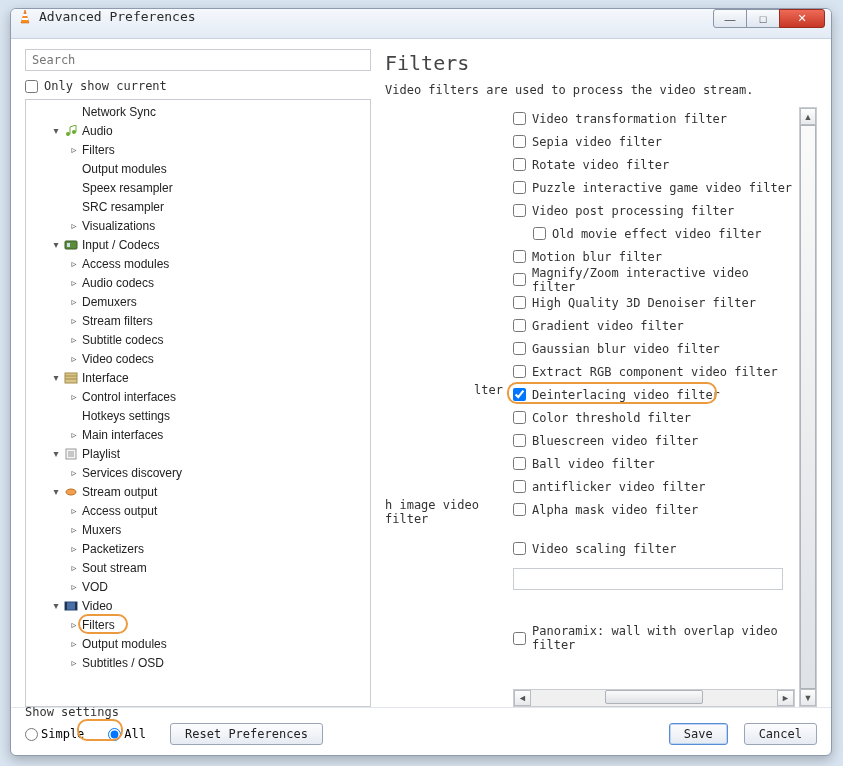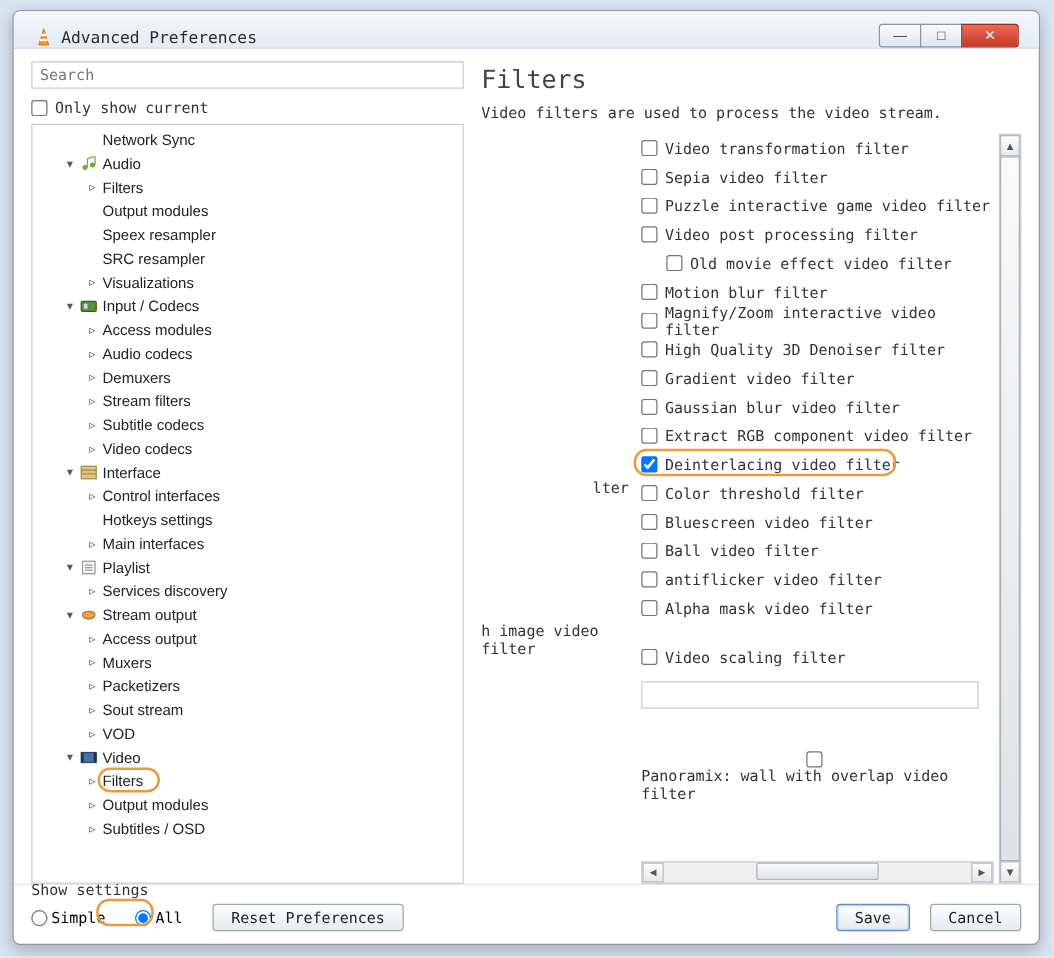--- a/index.html
+++ b/index.html
@@ -22,22 +22,22 @@
   box-shadow: 0 4px 12px rgba(0,0,0,0.25);
   display: flex;
   flex-direction: column;
   overflow: hidden;
 }
 .titlebar {
   height: 30px;
   background: linear-gradient(#f5f8fc,#e3ebf5);
   border-bottom: 1px solid #c9d3e0;
   display: flex;
-  align-items: flex-end;
-  padding: 0 16px;
+  align-items: flex-start;
+  padding: 0 6px;
 }
 .titlebar .icon { width:16px; height:16px; margin-right:6px; }
 .titlebar .title { flex:1; font-size:13px; color:#2b2b2b; font-family: monospace, "Courier New"; }
 .winbtns { display:flex; gap:0; }
 .winbtn {
   width:34px; height:19px; border:1px solid #8a96a8; background:linear-gradient(#fafbfd,#dfe7f1);
   display:flex; align-items:center; justify-content:center; font-size:11px; color:#444; margin-left:-1px;
   cursor:default;
 }
 .winbtn:first-child{border-radius:3px 0 0 3px;}
@@ -77,21 +77,21 @@
 }
 .filtercol-left .frag { position:absolute; }
 .filtercol-right { flex:1; position:relative; }
 .checkrow {
   display:flex; align-items:center; height:23px; font-family: monospace; font-size:12px; color:#333;
 }
 .checkrow input { margin-right:6px; width:13px; height:13px; }
 .inputwide {
   width:270px; height:22px; border:1px solid #c9ccd1; background:#fff; margin-top:8px;
 }
-.panoramix { margin-top:34px; display:flex; align-items:center; font-family: monospace; font-size:12px; color:#333;flex-direction:column;}
+.panoramix { margin-top:34px; display:flex; align-items:center; font-family: monospace; font-size:12px; color:#333;}
 .panoramix input{margin-right:6px;}
 .hscroll {
   position:absolute; left:0; right:0; bottom:0; height:18px;
   border:1px solid #c9ccd1; background:#f0f0f0; display:flex; align-items:center;
 }
 .hscroll .arrow{width:17px;height:16px;border:1px solid #b9bdc3;background:linear-gradient(#fdfdfd,#e7e9ec);display:flex;align-items:center;justify-content:center;font-size:9px;color:#555;}
 .hscroll .track{flex:1; position:relative; height:16px;}
 .hscroll .thumb{position:absolute; left:30%; width:40%; top:0; height:14px; border:1px solid #aeb3ba; background:linear-gradient(#fafafa,#dfe2e6); border-radius:2px;}
 .vscroll-outer {
   width:18px; border:1px solid #c9ccd1; background:#f0f0f0; display:flex; flex-direction:column; margin-left:4px;
@@ -305,20 +305,24 @@
               <div class="checkrow" style="position: relative;">
                 <input type="checkbox" style="">
                 <span>Video transformation filter</span>
               </div>
               <div class="checkrow" style="position: relative;">
                 <input type="checkbox" style="">
                 <span>Sepia video filter</span>
               </div>
               <div class="checkrow" style="position: relative;">
                 <input type="checkbox" style="">
+                <span>Rotate video filter</span>
+              </div>
+              <div class="checkrow" style="position: relative;">
+                <input type="checkbox" style="">
                 <span>Puzzle interactive game video filter</span>
               </div>
               <div class="checkrow" style="position: relative;">
                 <input type="checkbox" style="">
                 <span>Video post processing filter</span>
               </div>
               <div class="checkrow" style="position: relative; padding-left: 20px;">
                 <input type="checkbox" style="">
                 <span>Old movie effect video filter</span>
               </div>

